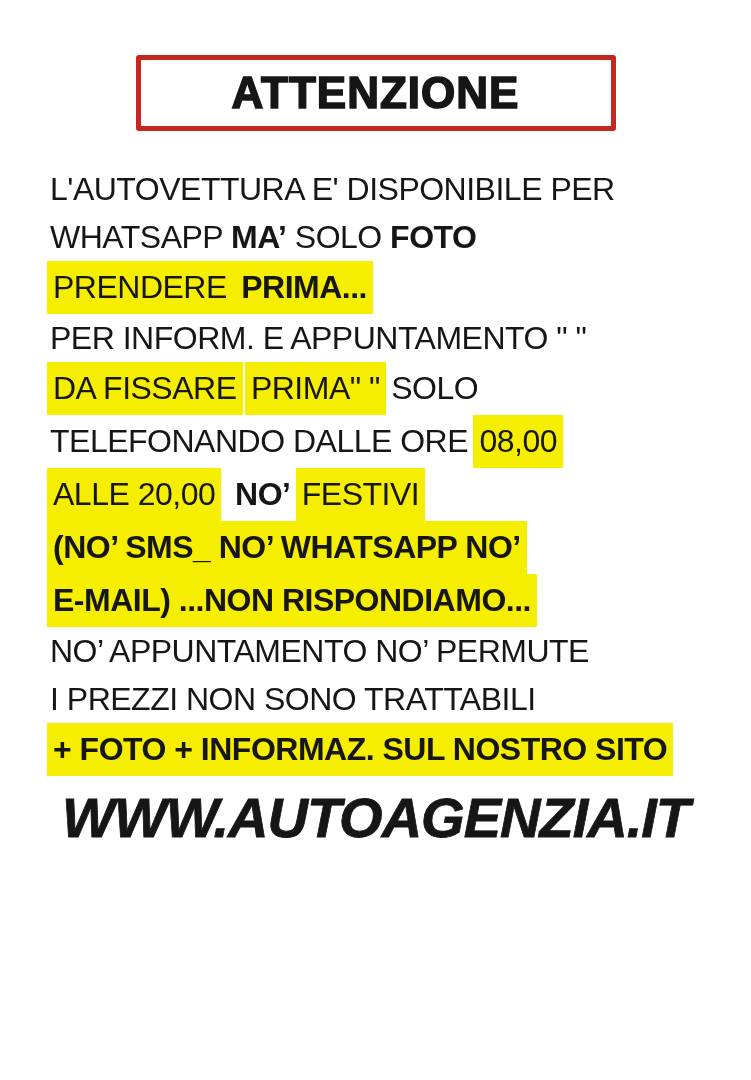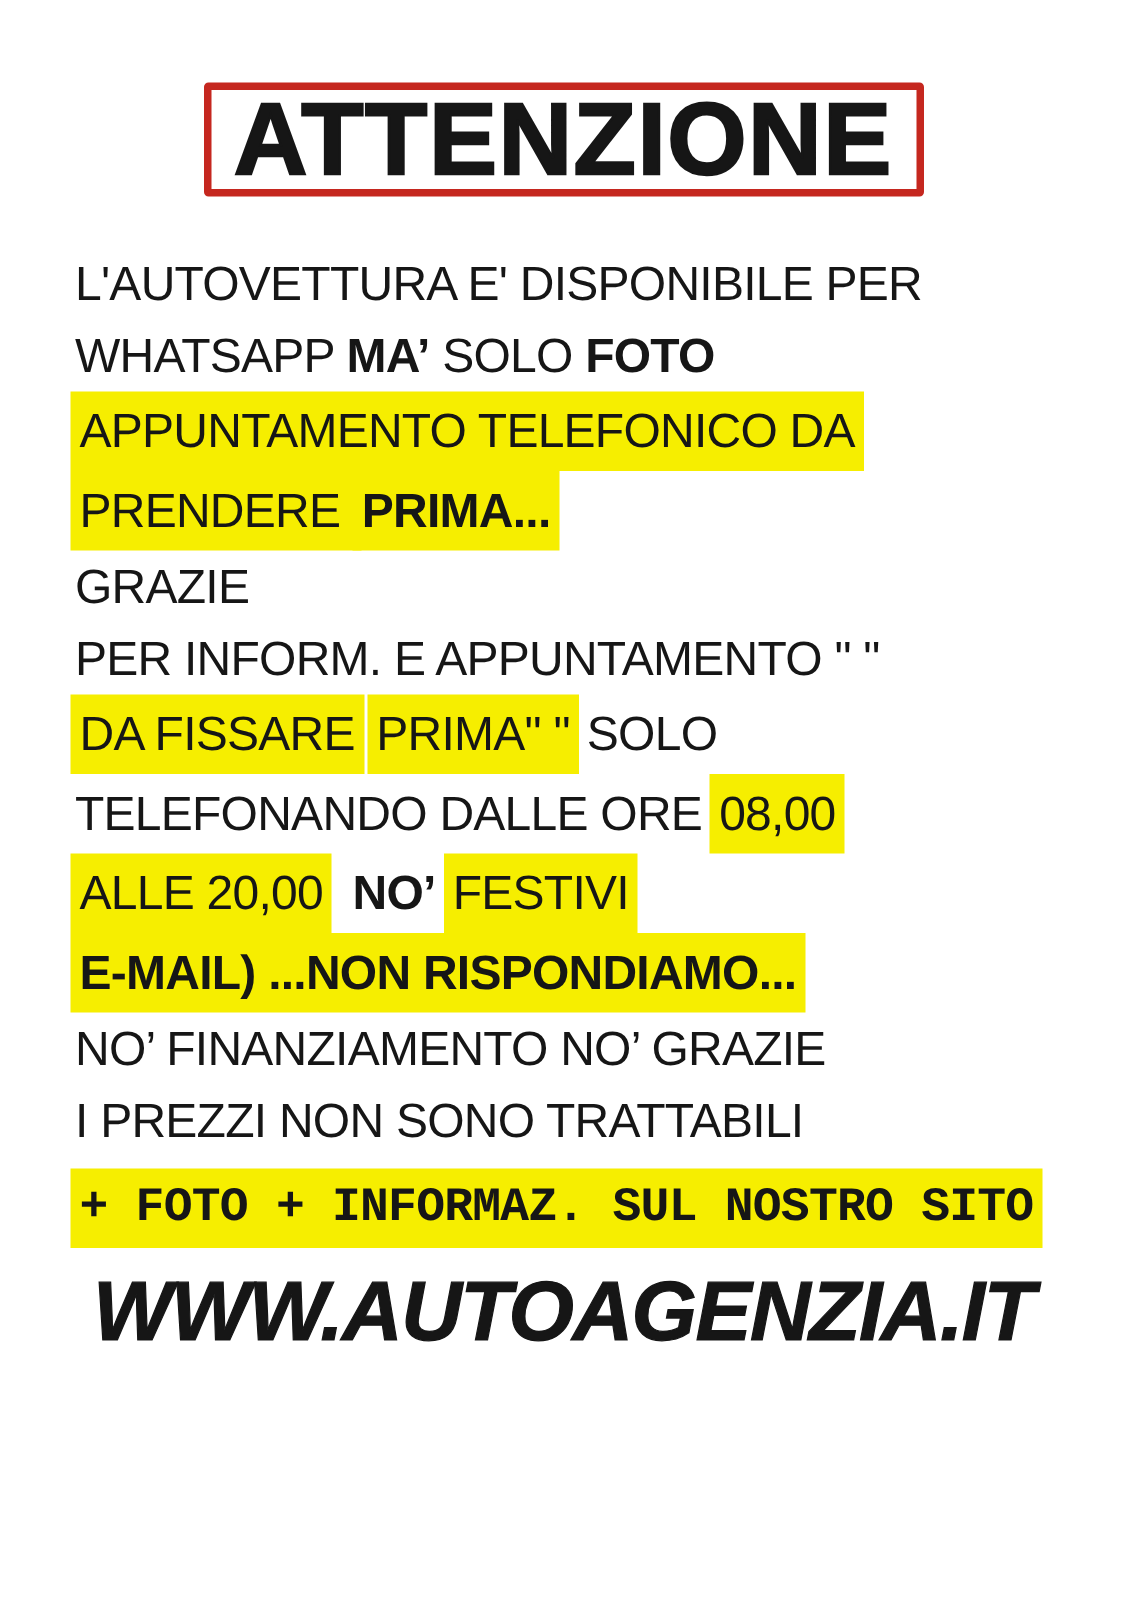--- a/index.html
+++ b/index.html
@@ -21,21 +21,21 @@
   .stamp{
     margin:55px auto 0 auto;
     width:470px;
     border:5px solid var(--red);
     border-radius:3px;
     text-align:center;
     line-height:66px;
     height:66px;
   }
   .stamp-label{
-    font-size:68px;
+    font-size:44px;
     font-weight:bold;
     letter-spacing:1px;
     -webkit-text-stroke:1.6px var(--ink);
   }
   
   .lines{
     margin:34px 0 0 50px;
   }
   .line{
     font-size:32px;
@@ -77,28 +77,27 @@
 
 <div class="page">
 
   <div class="stamp">
     <span class="stamp-label">ATTENZIONE</span>
   </div>
 
   <div class="lines">
       <div class="line"><span class="">L'AUTOVETTURA E' DISPONIBILE PER</span></div>
       <div class="line"><span class="">WHATSAPP </span><span class="b">MA’</span><span class=""> SOLO </span><span class="b">FOTO</span></div>
-      <div class="line"><span class="hl ">APPUNTAMENTO TELEFONICO DA</span></div>
       <div class="line"><span class="hl ">PRENDERE </span><span class="hl b">PRIMA...</span></div>
-      <div class="line"><span class="">GRAZIE</span></div>
       <div class="line"><span class="">PER INFORM. E APPUNTAMENTO " "</span></div>
       <div class="line"><span class="hl ">DA FISSARE</span><span class=""> </span><span class="hl ">PRIMA" "</span><span class=""> SOLO</span></div>
       <div class="line"><span class="">TELEFONANDO DALLE ORE </span><span class="hl ">08,00</span></div>
       <div class="line"><span class="hl ">ALLE 20,00</span><span class="">  </span><span class="b">NO’</span><span class=""> </span><span class="hl ">FESTIVI</span></div>
+      <div class="line"><span class="hl b">(NO’ SMS_ NO’ WHATSAPP NO’</span></div>
       <div class="line"><span class="hl b">E-MAIL) ...NON RISPONDIAMO...</span></div>
-      <div class="line"><span class="">NO’ FINANZIAMENTO NO’ GRAZIE</span></div>
+      <div class="line"><span class="">NO’ APPUNTAMENTO NO’ PERMUTE</span></div>
       <div class="line"><span class="">I PREZZI NON SONO TRATTABILI</span></div>
       <div class="line"><span class="hl b">+ FOTO + INFORMAZ. SUL NOSTRO SITO</span></div>
     </div>
 
   <div class="site">WWW.AUTOAGENZIA.IT</div>
 
 </div>
 
 </body></html>

